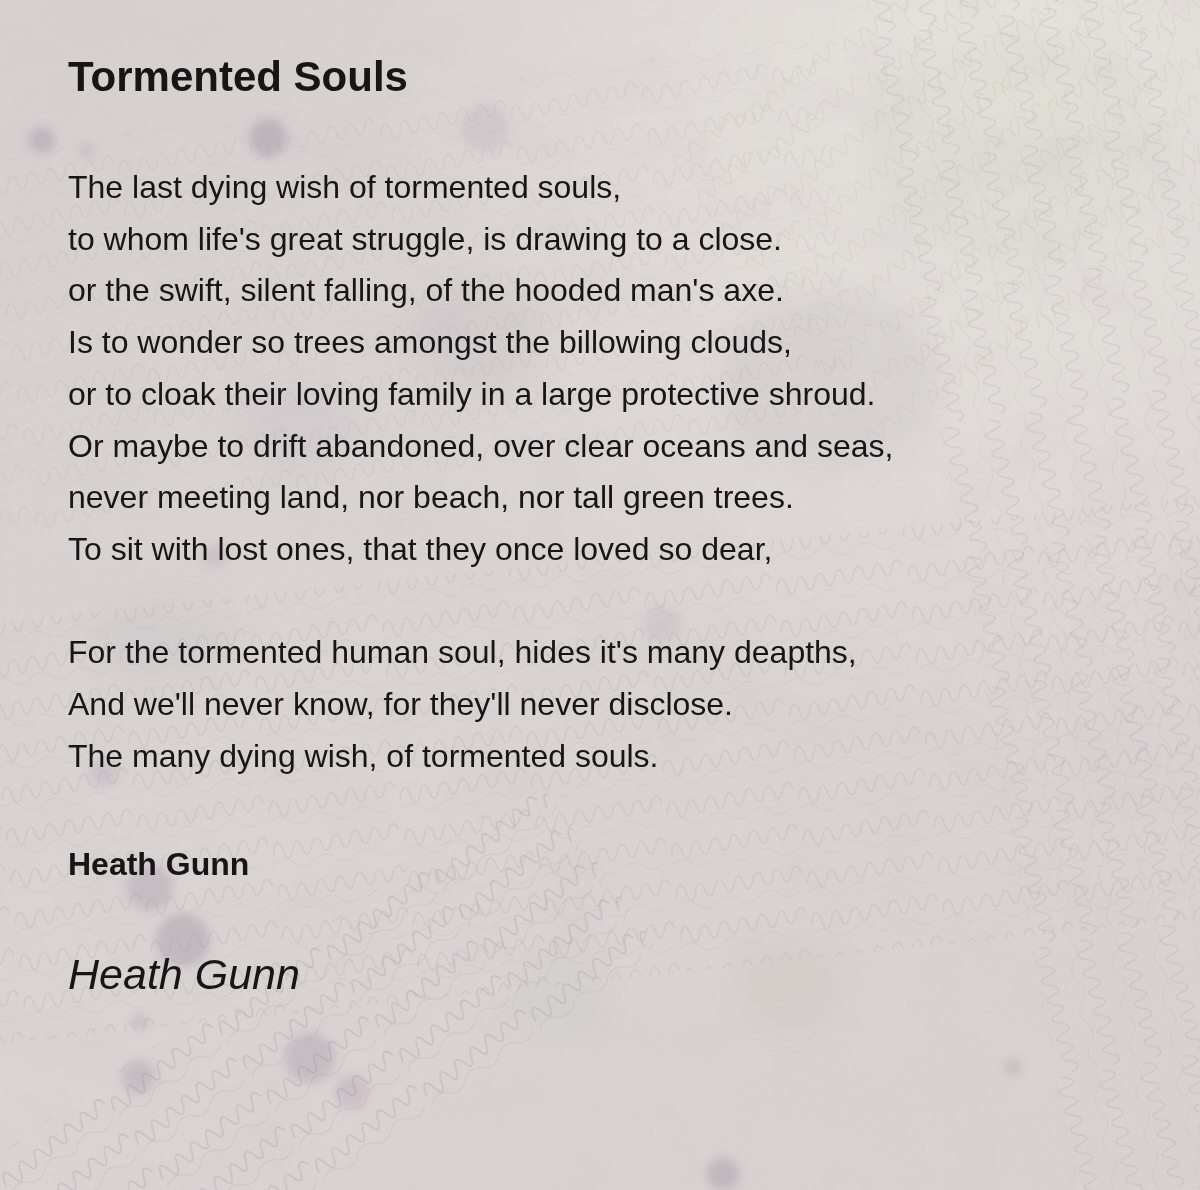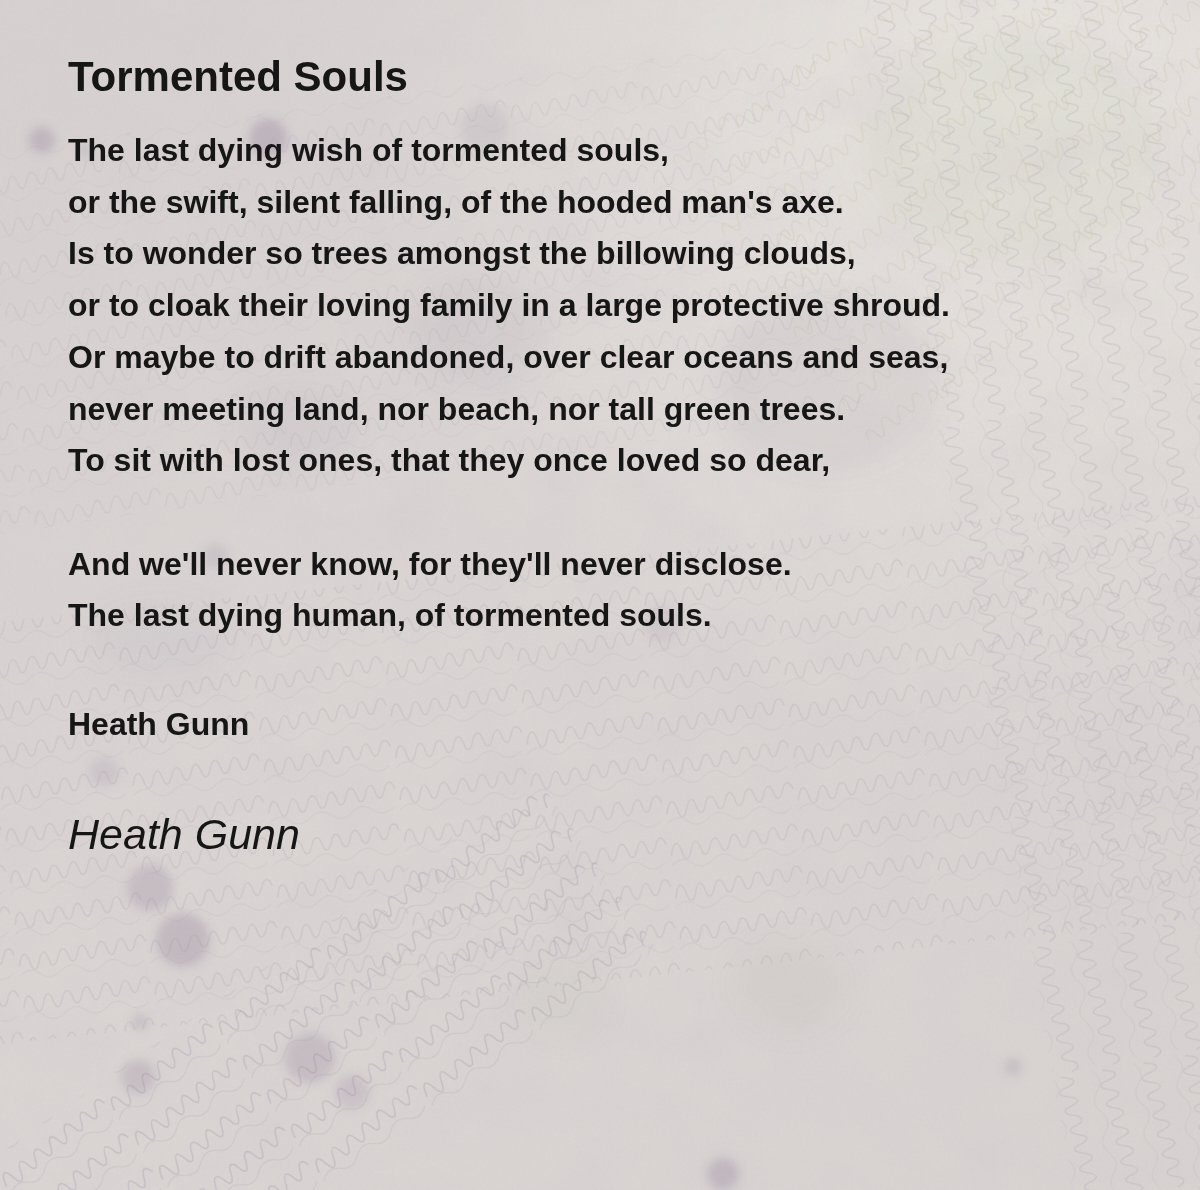--- a/index.html
+++ b/index.html
@@ -8,21 +8,21 @@
     background:var(--paper,#d9d3d2);
     font-family:"Liberation Sans","DejaVu Sans",sans-serif;
   }
   .page{position:relative;width:1200px;height:1190px;color:var(--text,#161616)}
   .bg{position:absolute;left:0;top:0;width:1200px;height:1190px;z-index:0;display:block}
   .content{position:relative;z-index:1;padding:52px 36px 0 68px}
   .title{
     font-size:42px;line-height:50px;font-weight:bold;margin:0;
     color:var(--text,#161616);
   }
-  .poem{margin-top:23px;font-size:32px;font-weight:bold;line-height:51.7px}
+  .poem{margin-top:60px;font-size:32px;font-weight:normal;line-height:51.7px}
   .poem-line{min-height:51.7px;white-space:pre-wrap}
   .author{margin-top:57px;font-size:32px;font-weight:bold;line-height:51.7px}
   .signature{
     margin-top:58px;font-size:43px;font-weight:400;font-style:italic;
     line-height:51.6px;color:var(--text,#161616);
   }
   
   .paper-base{fill:var(--paper,#d9d3d2)}
   .splotch-ink{fill:var(--ink-splotch,#8f7f96)}
   .smudge-ink{fill:var(--ink-smudge,#948aa0)}
@@ -127,27 +127,29 @@
       <ellipse cx="790" cy="985" rx="55" ry="45" opacity="0.12"></ellipse>
       <ellipse cx="560" cy="1000" rx="45" ry="38" opacity="0.10"></ellipse>
       <ellipse cx="1010" cy="150" rx="150" ry="110" opacity="0.10"></ellipse>
     </g>
   </svg>
 
   <div class="content">
     <h1 class="title">Tormented Souls</h1>
     <div class="poem">
         <div class="poem-line">The last dying wish of tormented souls,</div>
+        <div class="poem-line">to whom life's great struggle, is drawing to a close.</div>
         <div class="poem-line">or the swift, silent falling, of the hooded man's axe.</div>
         <div class="poem-line">Is to wonder so trees amongst the billowing clouds,</div>
         <div class="poem-line">or to cloak their loving family in a large protective shroud.</div>
         <div class="poem-line">Or maybe to drift abandoned, over clear oceans and seas,</div>
         <div class="poem-line">never meeting land, nor beach, nor tall green trees.</div>
         <div class="poem-line">To sit with lost ones, that they once loved so dear,</div>
         <div class="poem-line">&nbsp;</div>
+        <div class="poem-line">For the tormented human soul, hides it's many deapths,</div>
         <div class="poem-line">And we'll never know, for they'll never disclose.</div>
-        <div class="poem-line">The last dying human, of tormented souls.</div>
+        <div class="poem-line">The many dying wish, of tormented souls.</div>
       </div>
     <div class="author">Heath Gunn</div>
     <div class="signature">Heath Gunn</div>
   </div>
 
 </div>
 
 </body></html>

